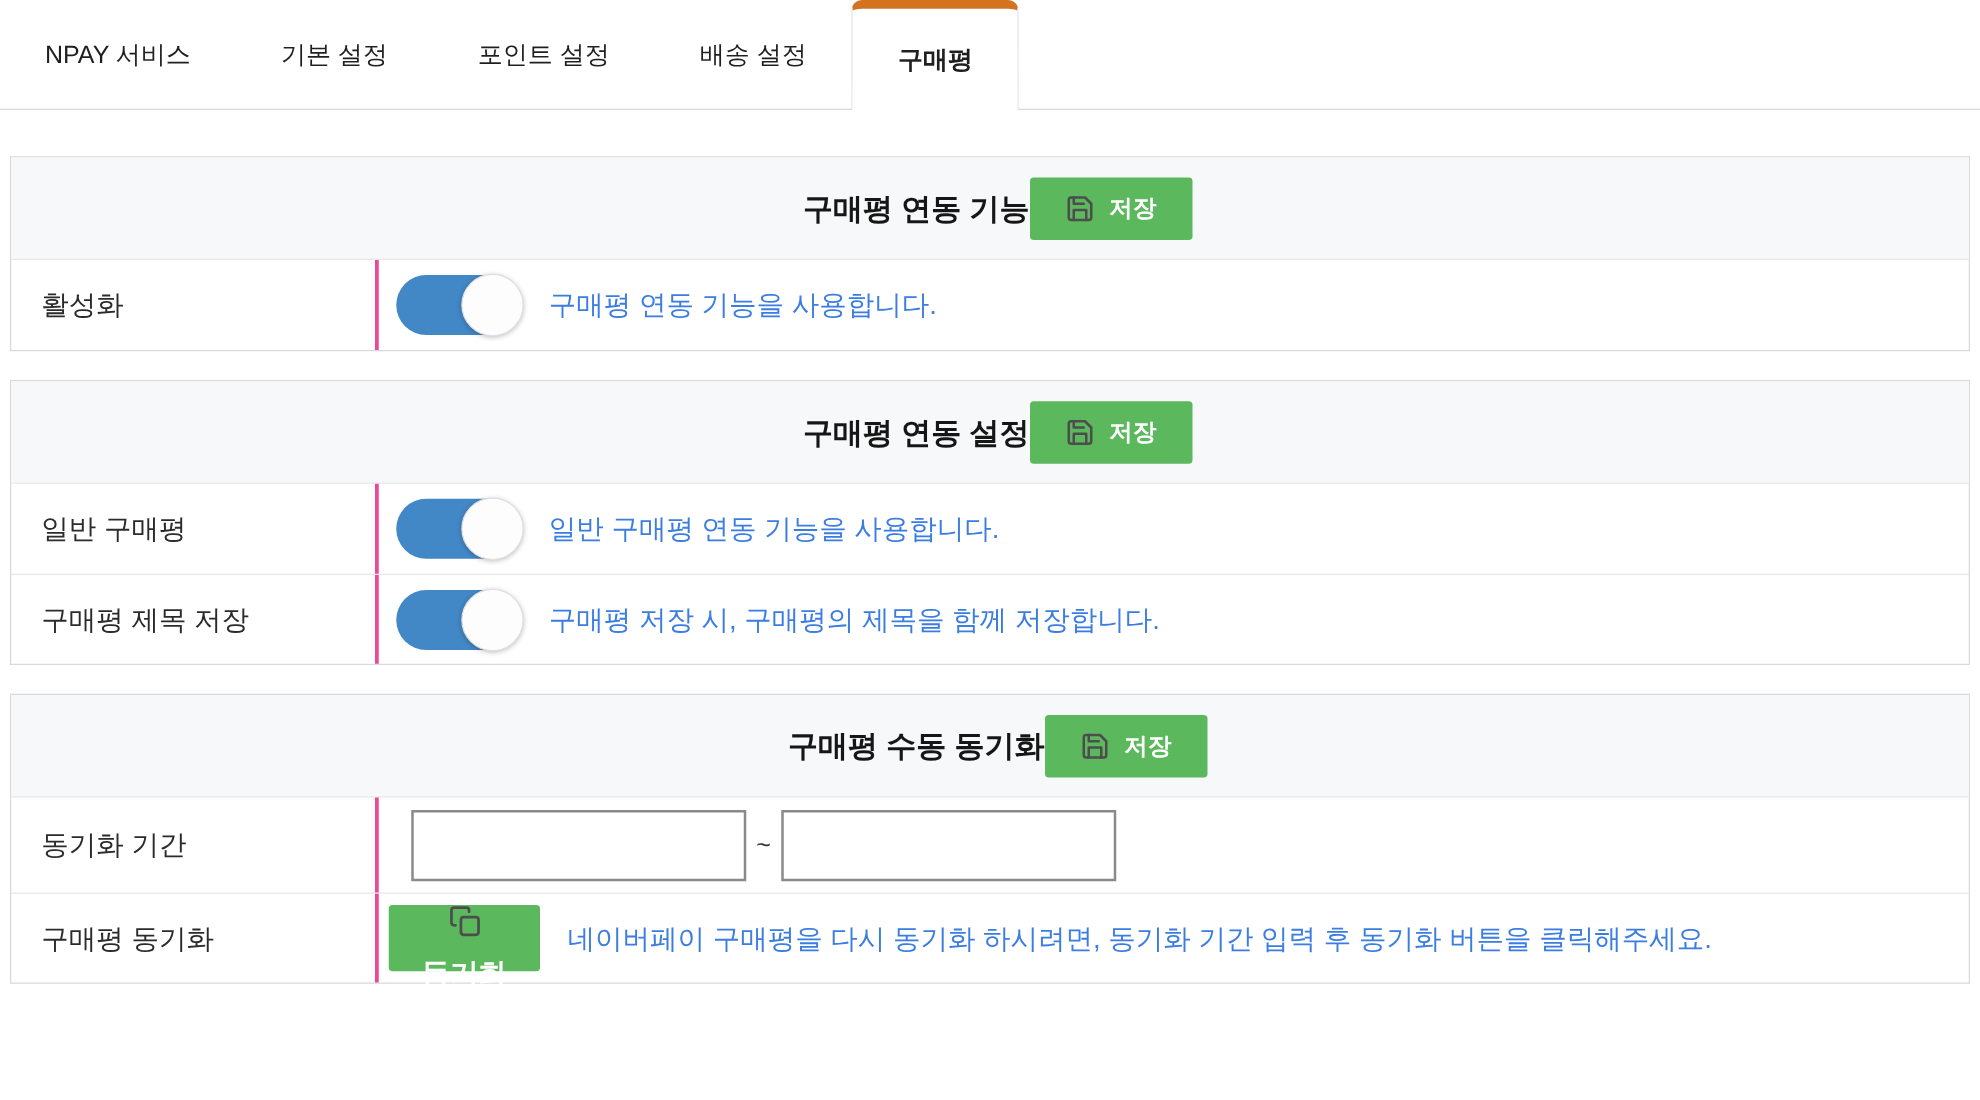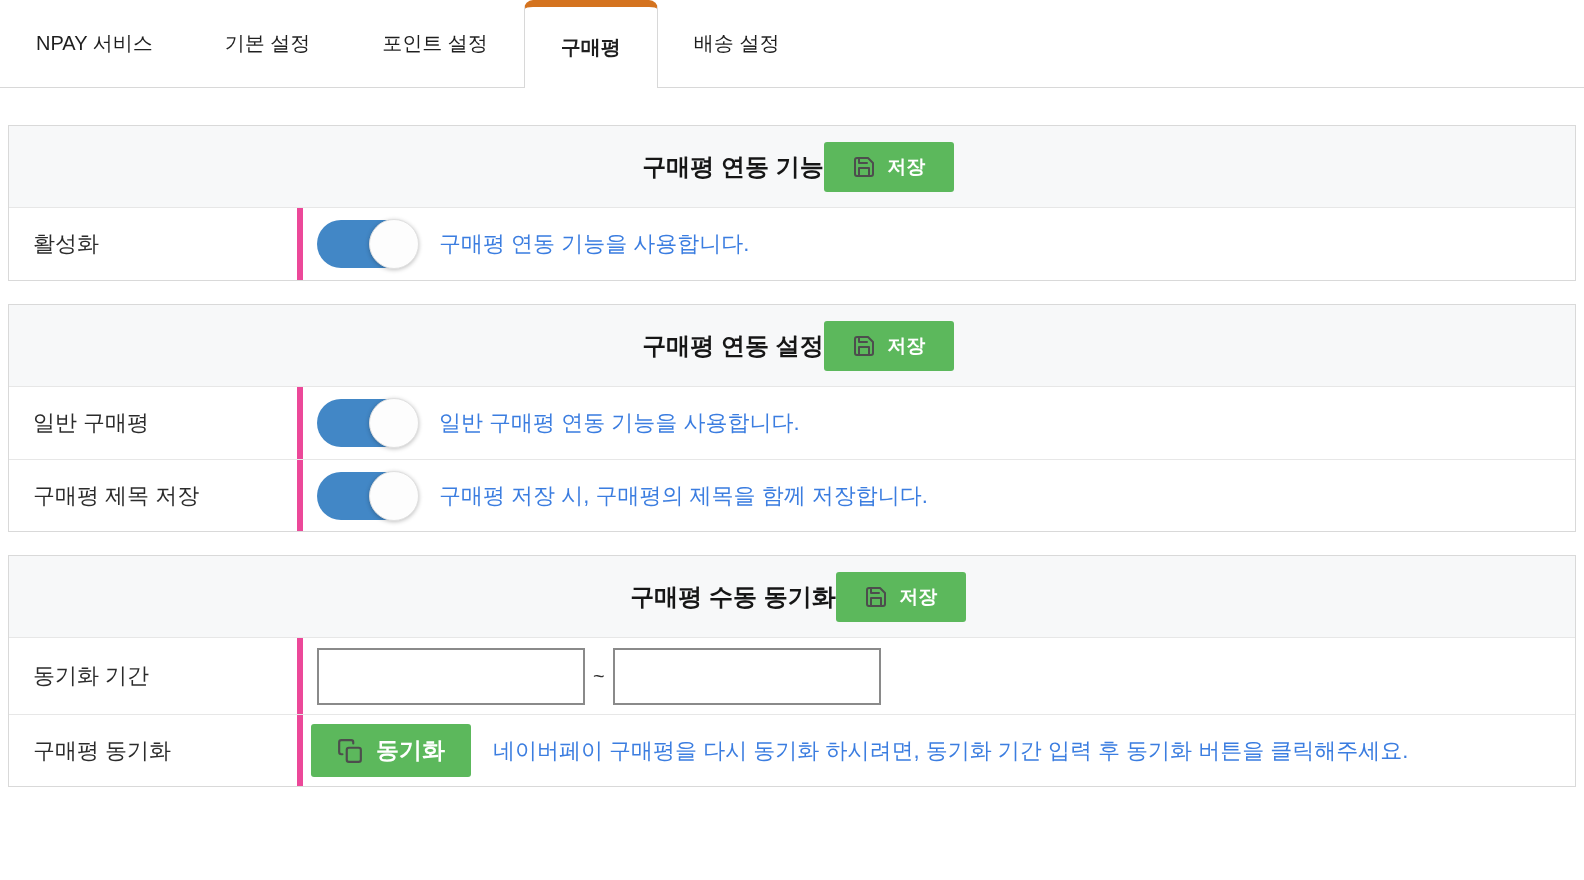--- a/index.html
+++ b/index.html
@@ -73,21 +73,21 @@
   }
   .btn-save svg { display: block; }
 
   .row { display: flex; min-height: 72px; }
   .row + .row { border-top: 1px solid #e7e7e7; }
   .row-label {
     width: 294px;
     flex: 0 0 294px;
     display: flex; align-items: center;
     padding-left: 24px;
-    border-right: 6px solid #ec4899;
+    border-right: 3px solid #ec4899;
     font-size: 22px;
     color: #2b2b2b;
   }
   .row-content {
     flex: 1;
     display: flex; align-items: center;
     padding-left: 14px;
     gap: 22px;
   }
   .desc { font-size: 22px; color: #3b7de0; }
@@ -108,21 +108,21 @@
     width: 50px; height: 50px;
     border-radius: 50%;
     background: #fdfdfd;
     border: 1px solid #e0e0e0;
     box-shadow: 0 1px 4px rgba(0,0,0,0.25);
   }
   .toggle.on  .knob { left: 52px; }
   .toggle.off .knob { left: -2px; }
 
   
-  .row.tall { min-height: 76px; }
+  .row.tall { min-height: 76px; gap: 12px; }
   .date-input {
     width: 268px; height: 57px;
     border: 2px solid #8a8a8a;
     border-radius: 0;
     font-size: 20px;
     font-family: inherit;
     padding: 0 10px;
     background: #fff;
   }
   .range-sep { font-size: 20px; color: #333; margin: 0 -14px; }
@@ -131,32 +131,33 @@
   .btn-sync {
     height: 53px;
     padding: 0 26px;
     background: #5cb85c;
     border: none; border-radius: 3px;
     color: #fff; font-size: 23px; font-weight: bold;
     font-family: inherit;
     display: flex; align-items: center; gap: 13px;
     cursor: pointer;
     margin-left: -6px;
+    flex-direction: column;
   }
   .btn-sync svg { display: block; }
 </style>
 </head>
 <body>
 
 <nav class="tabbar">
   <div class="tab">NPAY 서비스</div>
   <div class="tab">기본 설정</div>
   <div class="tab">포인트 설정</div>
+  <div class="tab">배송 설정</div>
   <div class="tab active">구매평</div>
-  <div class="tab">배송 설정</div>
 </nav>
 
 <main class="content">
 
   <section class="section first">
     <div class="section-header">
       <span class="section-title">구매평 연동 기능</span>
       <button class="btn-save">
         <span>
           <svg width="24" height="24" viewBox="0 0 24 24" fill="none" stroke="#4d4d4d" stroke-width="2" stroke-linecap="round" stroke-linejoin="round">

